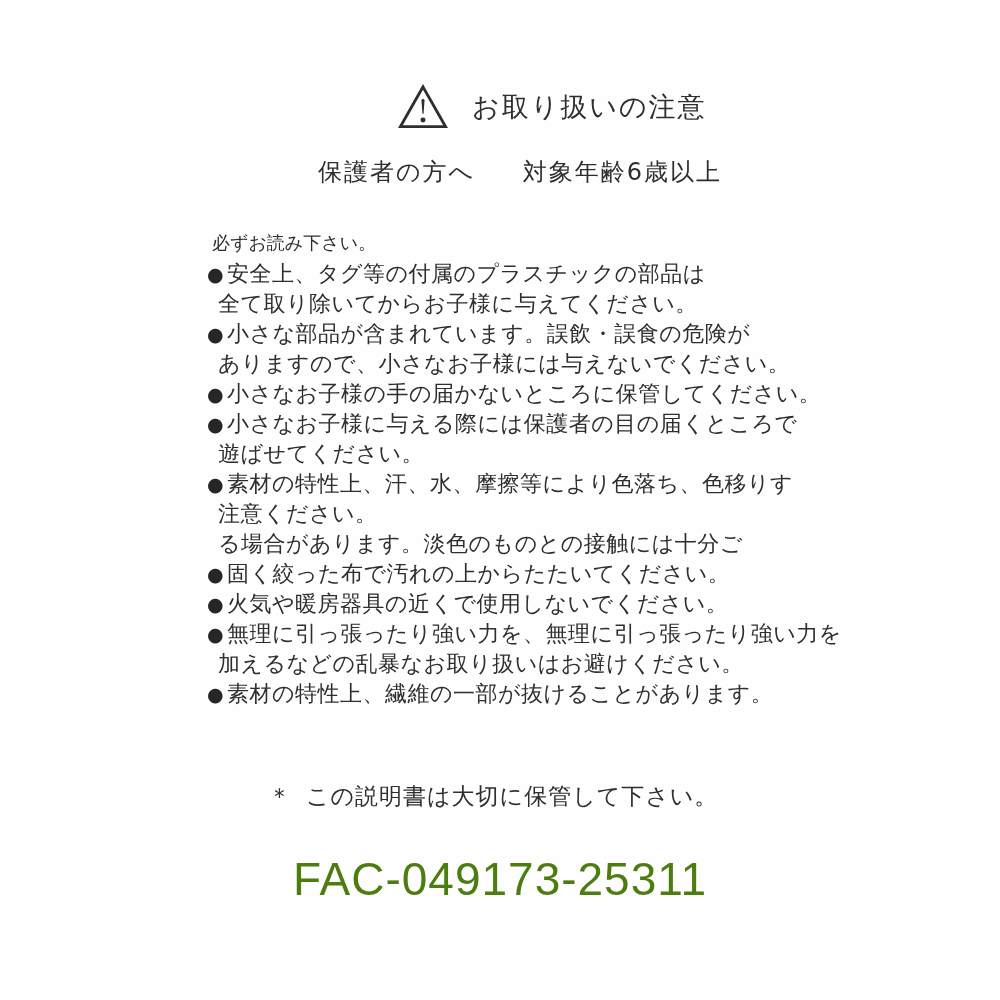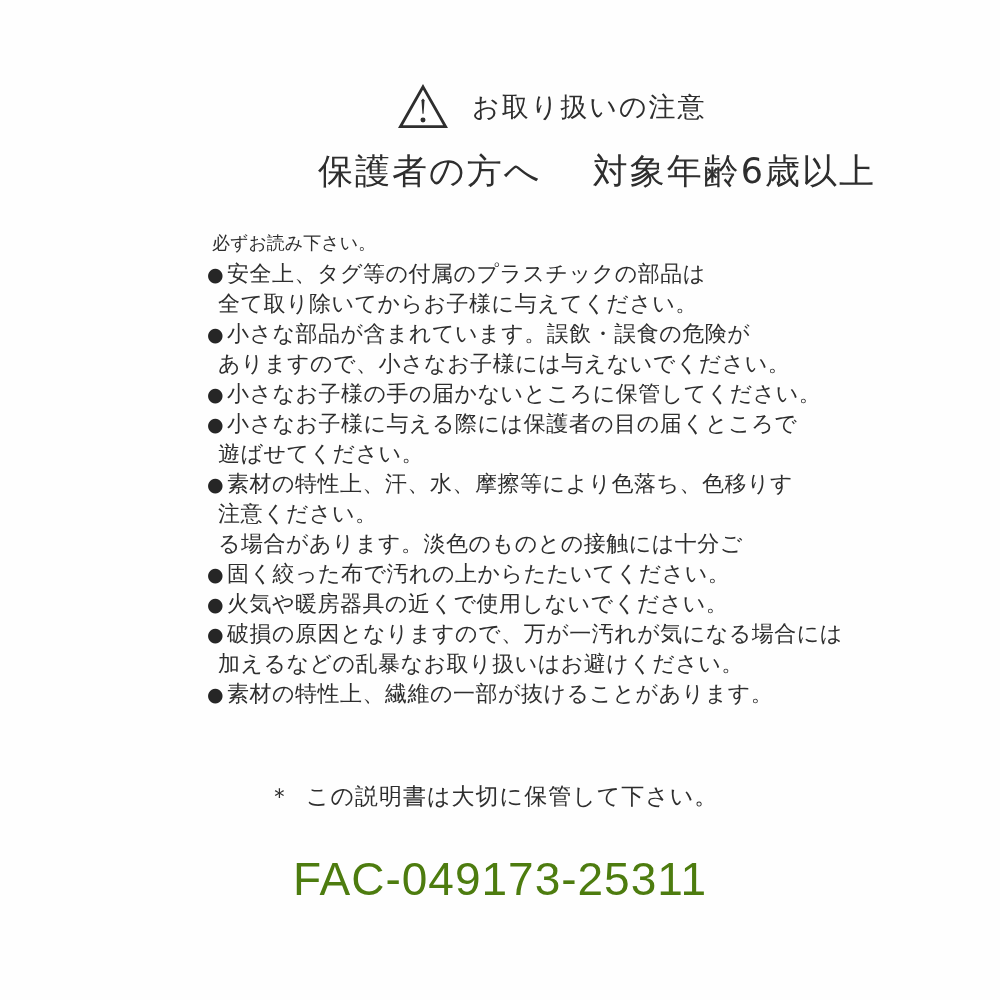--- a/index.html
+++ b/index.html
@@ -31,23 +31,23 @@
   }
   .warning-title {
     font-size: 27px;
     letter-spacing: 2px;
     white-space: nowrap;
   }
 
   
   .subtitle-row {
     position: absolute;
-    top: 148px;
+    top: 156px;
     left: 318px;
-    font-size: 35px;
+    font-size: 24px;
     letter-spacing: 2px;
     white-space: nowrap;
     text-align: right;
   }
   .subtitle-row .age {
     margin-left: 38px;
   }
 
   
   .intro-line {
@@ -180,21 +180,21 @@
       </div>
       <div class="notice-item">
         <span class="bullet">●</span>
         <div class="item-lines">
           <div class="line">火気や暖房器具の近くで使用しないでください。</div>
         </div>
       </div>
       <div class="notice-item">
         <span class="bullet">●</span>
         <div class="item-lines">
-          <div class="line">破損の原因となりますので、万が一汚れが気になる場合には</div>
+          <div class="line">無理に引っ張ったり強い力を、無理に引っ張ったり強い力を</div>
           <div class="line">加えるなどの乱暴なお取り扱いはお避けください。</div>
         </div>
       </div>
       <div class="notice-item">
         <span class="bullet">●</span>
         <div class="item-lines">
           <div class="line">素材の特性上、繊維の一部が抜けることがあります。</div>
         </div>
       </div>
     </div>

